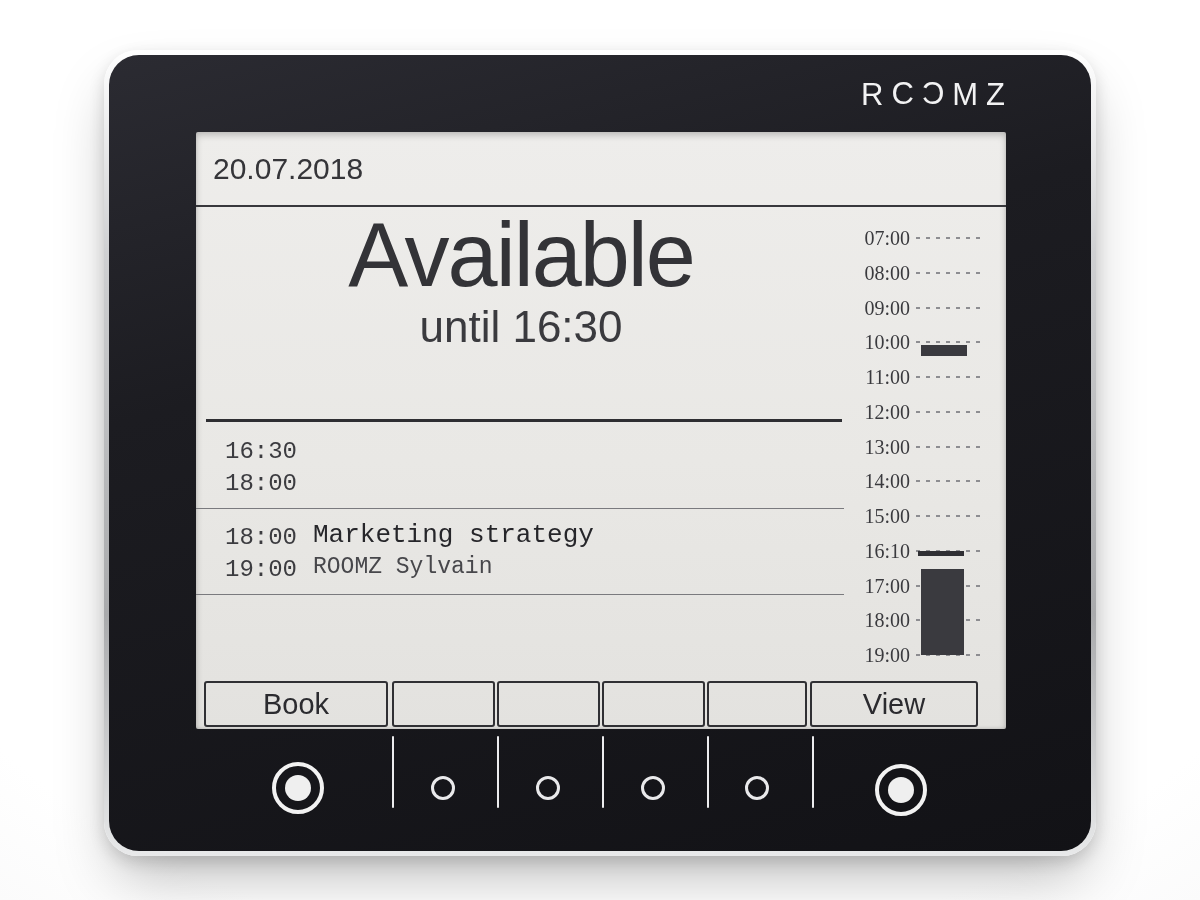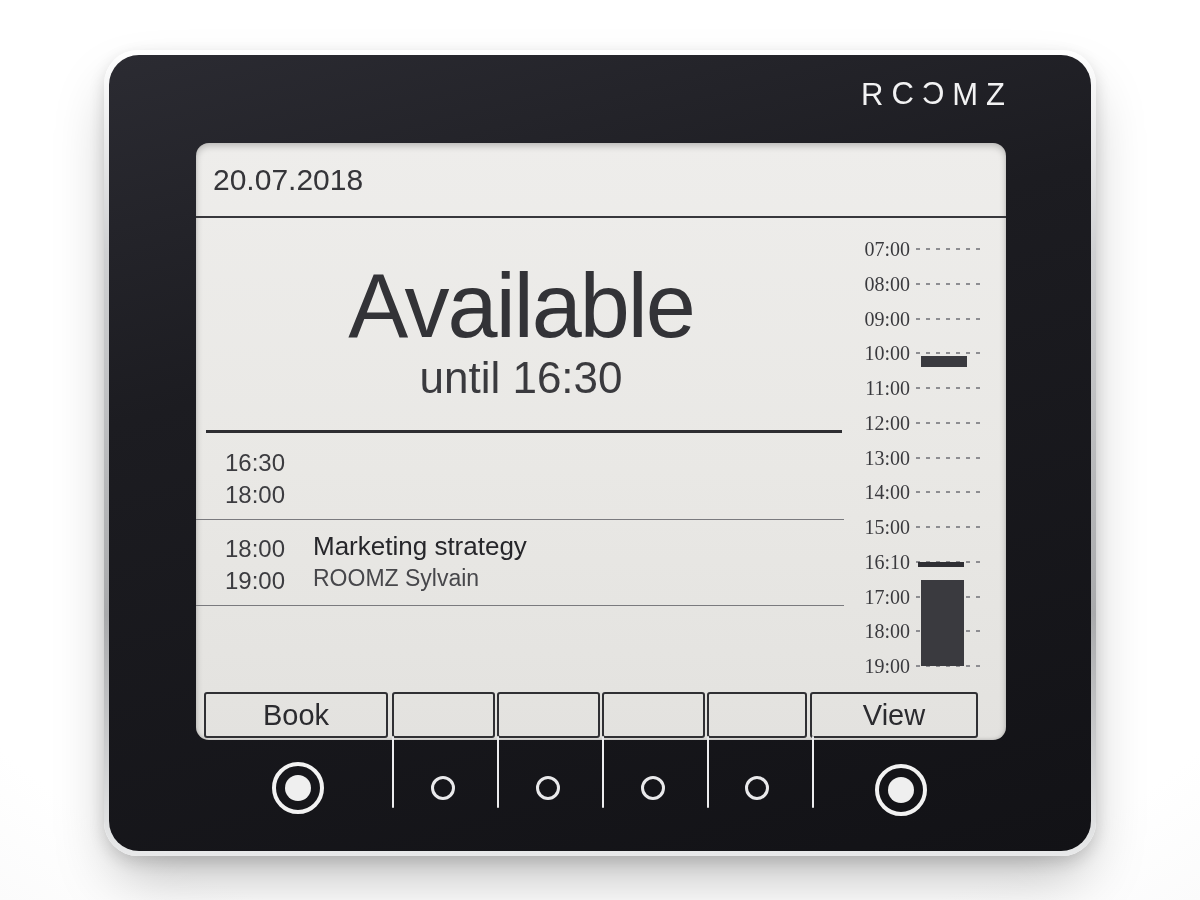--- a/index.html
+++ b/index.html
@@ -27,40 +27,40 @@
     position:absolute;top:22px;right:86px;height:34px;
     display:flex;align-items:center;gap:8px;
     color:#f2f2f3;font-size:31px;font-weight:400;
   }
   .logo-ch{display:inline-block;line-height:1;}
   .logo-o{transform:translateY(-1px);}
   .logo-o.flip{transform:translateY(-1px) scaleX(-1);}
 
   
   .screen{
-    position:absolute;left:87px;top:88px;width:810px;height:597px;
+    position:absolute;left:87px;top:77px;width:810px;height:597px;
     background:linear-gradient(180deg,#eeedeb 0%,#e9e8e5 55%,#e3e2df 100%);
     box-shadow:inset 0 3px 7px rgba(0,0,0,.22), inset 0 -1px 3px rgba(0,0,0,.10);
-    color:#2e2e32;border-radius:13px;
+    color:#2e2e32;border-radius:2px;
   }
   .scr-header{
     position:absolute;left:0;top:0;width:100%;height:75px;box-sizing:border-box;
     border-bottom:2px solid #38383c;
     display:flex;align-items:center;justify-content:space-between;
     padding:0 12px 0 17px;font-size:30px;color:#353539;
   }
   .status-area{position:absolute;left:0;top:77px;width:650px;text-align:center;}
-  .status-title{margin-top:40px;font-size:90px;line-height:92px;letter-spacing:-2px;color:#333337;}
+  .status-title{font-size:90px;line-height:92px;letter-spacing:-2px;color:#333337;}
   .status-until{margin-top:2px;font-size:44px;line-height:48px;color:#3a3a3e;}
   .thick-divider{position:absolute;left:10px;top:287px;width:636px;border-top:3px solid #2e2e32;}
   .thin-divider{position:absolute;left:0;width:648px;height:1px;background:#7a7a7e;}
   .divider-1{top:376px;}
   .divider-2{top:462px;}
 
-  .meeting-row{position:absolute;left:0;width:650px;height:79px;display:flex;padding-left:29px;box-sizing:border-box;}
+  .meeting-row{position:absolute;left:0;width:650px;height:79px;display:flex;padding-left:29px;box-sizing:border-box;font-family:Liberation Mono, monospace;}
   .meeting-1{top:297px;}
   .meeting-2{top:383px;}
   .m-times{width:88px;padding-top:7px;font-size:24px;line-height:32px;color:#3c3c40;}
   .m-text{flex:1;padding-top:4px;}
   .m-title{font-size:26px;line-height:33px;font-weight:500;color:#26262a;}
   .m-org{font-size:23px;line-height:31px;color:#47474b;}
 
   
   .timeline{position:absolute;left:650px;top:75px;width:158px;height:480px;}
   .tl-row{position:absolute;left:0;width:142px;height:24px;display:flex;align-items:center;font-family:Liberation Serif, serif;}

